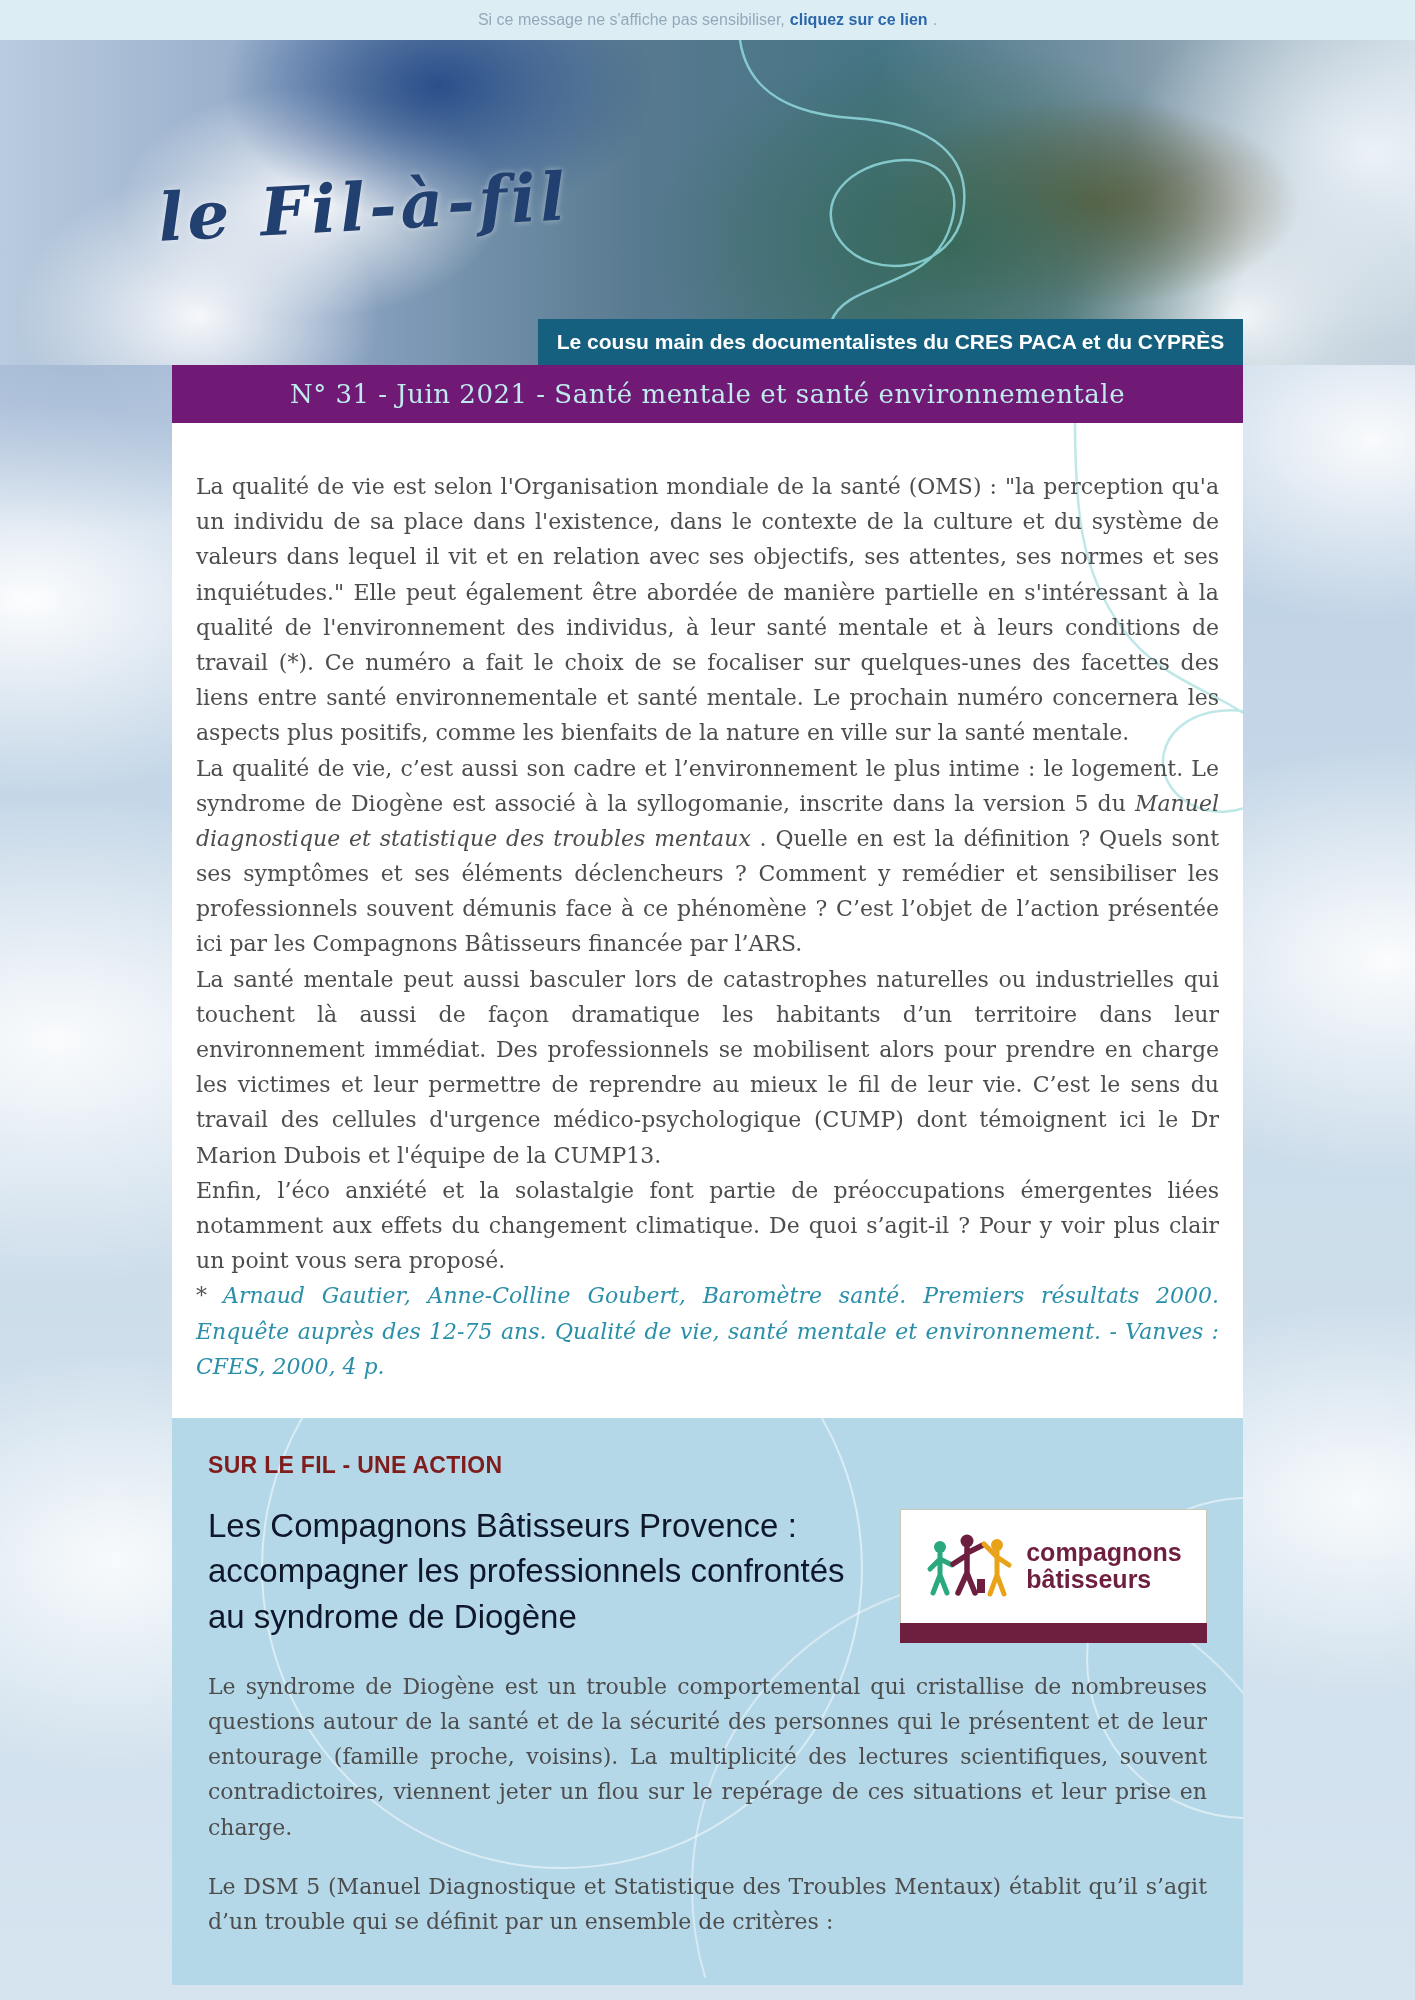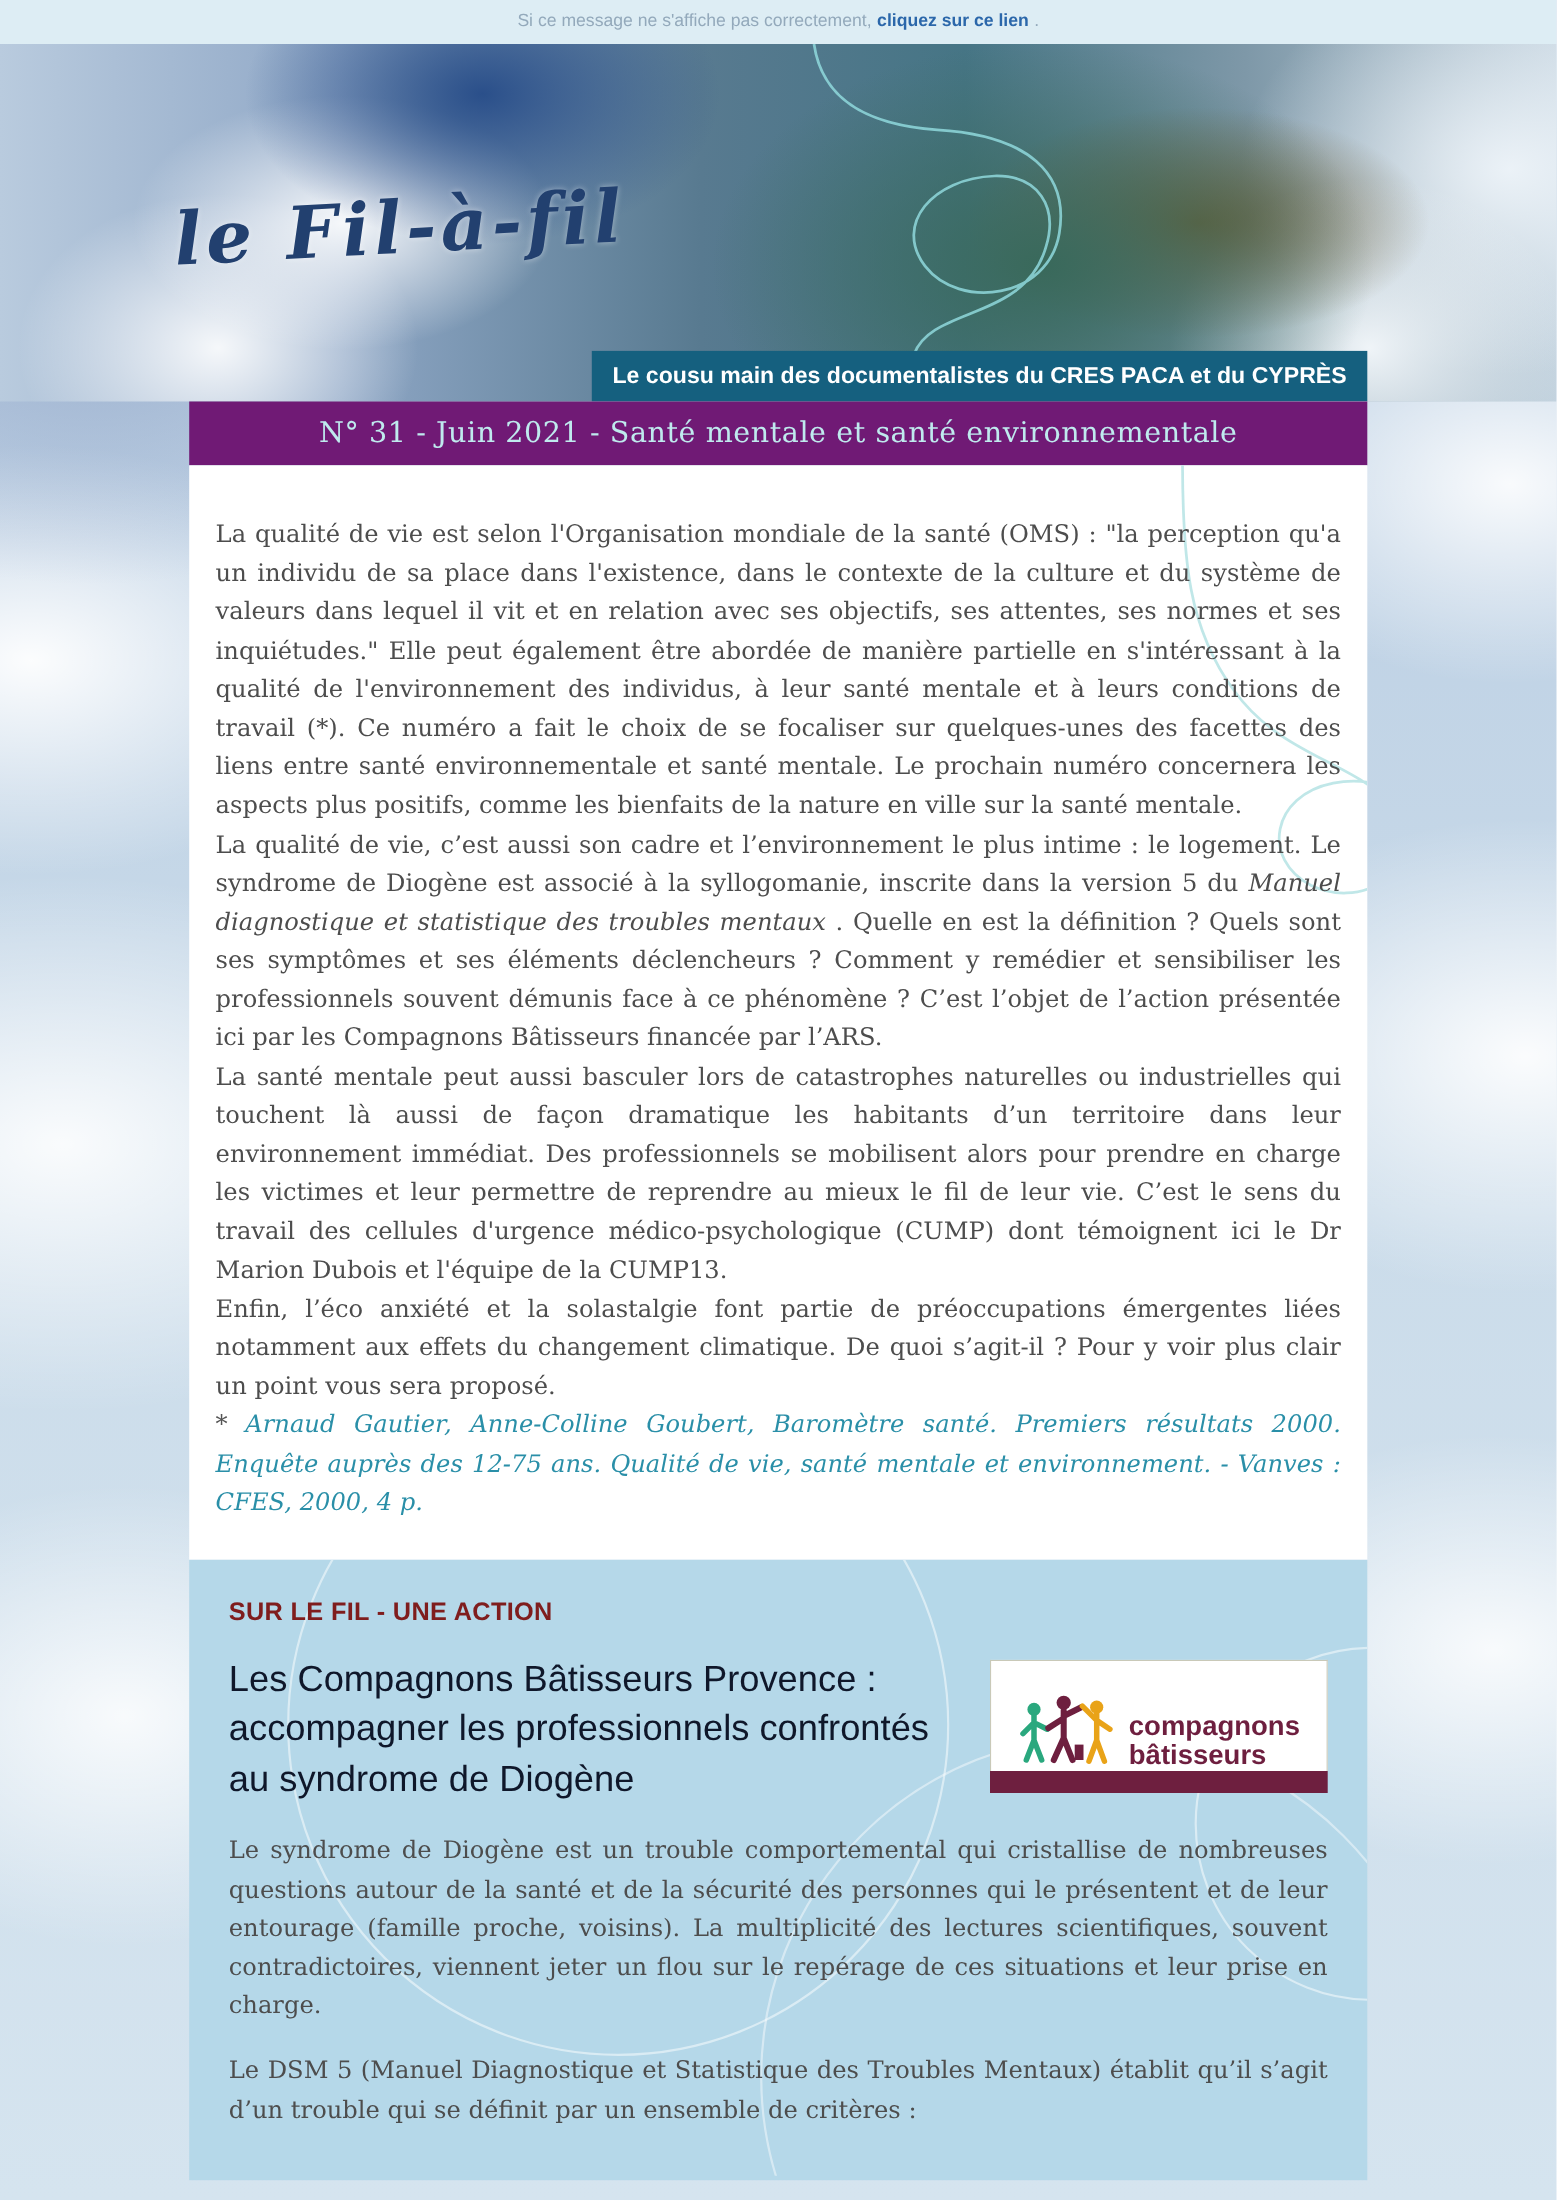--- a/index.html
+++ b/index.html
@@ -80,37 +80,37 @@
     color:#7f1d1d; letter-spacing:.3px; margin:0;
   }
   .action-head { display:flex; margin-top:24px; }
   .action-title {
     flex:1; margin:0; padding-right:36px;
     font-family:"Liberation Sans", sans-serif; font-weight:normal;
     font-size:33px; line-height:1.38; color:#0f172a;
   }
   .logo-card { width:307px; flex:0 0 307px; margin-top:6px; cursor:pointer; }
   .logo-card .logo-white {
-    background:#ffffff; border:1px solid #c9c9b8; border-bottom:none; height:101px;
-    display:flex; align-items:flex-end; justify-content:center; gap:9px;
+    background:#ffffff; border:1px solid #c9c9b8; border-bottom:none; height:114px;
+    display:flex; align-items:center; justify-content:center; gap:9px;
   }
   .logo-text {
     font-family:"Liberation Sans", sans-serif; font-weight:bold; font-size:25px;
     color:#6e1f3f; line-height:1.08;
   }
   .logo-bar { height:20px; background:#6e1f3f; }
   .action-paras { margin-top:26px; font-size:22px; line-height:1.6; color:#4d4d4d; text-align:justify; }
   .action-paras p { margin:0; }
   .action-paras p + p { margin-top:24px; }
 </style>
 </head>
 <body>
 
 <div class="top-bar">
-  <span>Si ce message ne s'affiche pas correctement,</span>
+  <span>Si ce message ne s'affiche pas sensibiliser,</span>
   <a>cliquez sur ce lien</a>
   <span>.</span>
 </div>
 
 <div class="hero">
   <svg class="hero-thread" width="1415" height="325" viewBox="0 0 1415 325">
     <path d="M 740,0 C 748,55 795,74 852,78 C 935,83 972,118 963,172 C 953,232 872,242 841,202 C 812,164 848,122 904,120 C 944,119 962,148 951,184 C 932,252 847,238 831,282 C 823,305 818,318 815,325" fill="none" stroke="#8fd8dc" stroke-width="2.5" opacity="0.85"></path>
   </svg>
   <div class="script-logo">le Fil-à-fil</div>
   <div class="hero-band">Le cousu main des documentalistes du CRES PACA et du CYPRÈS</div>

